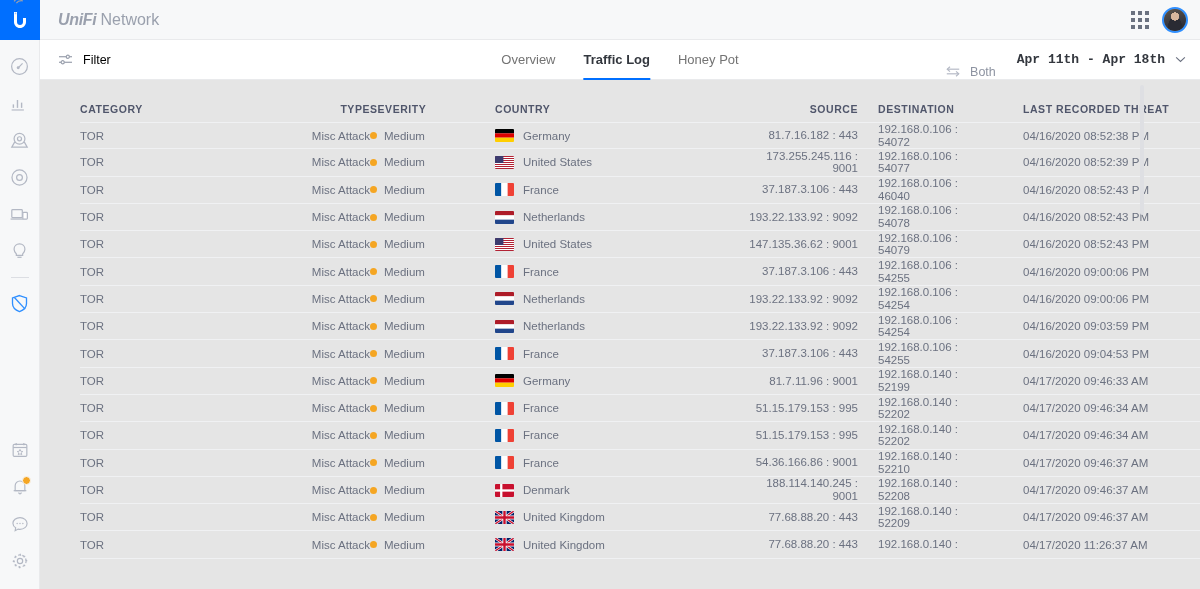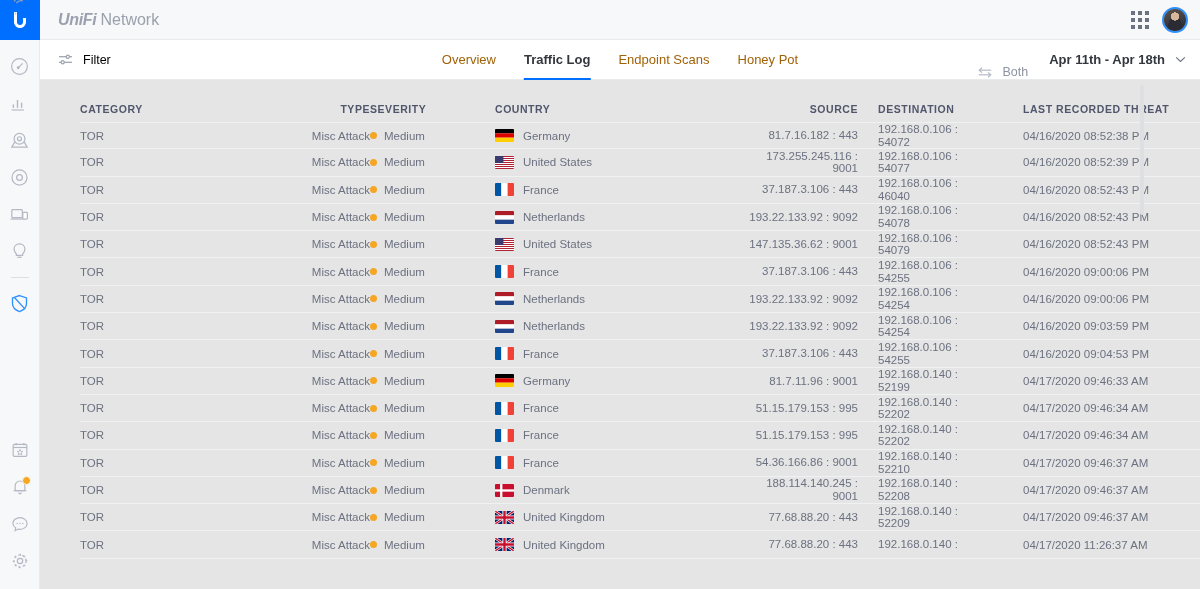--- a/index.html
+++ b/index.html
@@ -78,32 +78,32 @@
     height: 40px; flex: 0 0 40px;
     background: #ffffff;
     border-bottom: 1px solid #e9eaec;
     display: flex; align-items: center; padding: 0 14px 0 18px;
     position: relative;
   }
   .filter-btn { display: flex; align-items: center; gap: 10px; cursor: pointer; }
   .filter-label { font-size: 12.5px; color: #000000; }
   .tabs { position: absolute; left: 50%; transform: translateX(-50%); display: flex; gap: 28px; height: 40px; align-items: center; }
   .tab {
-    font-size: 13px; color: #a16207; cursor: pointer;
+    font-size: 13px; color: #737373; cursor: pointer;
     height: 40px; display: flex; align-items: center; position: relative;
   }
   .tab.active { color: #33373e; font-weight: bold; }
   .tab.active::after {
     content: ""; position: absolute; left: 0; right: 0; bottom: 0;
     height: 2px; background: #006fff;
   }
   .subbar-right { margin-left: auto; display: flex; align-items: center; gap: 9px; }
-  .both-btn { display: flex; align-items: center; gap: 9px; cursor: pointer; margin-top: 25px; }
+  .both-btn { display: flex; align-items: flex-start; gap: 9px; cursor: pointer; margin-top: 25px; }
   .both-label { font-size: 12.5px; color: #8d93a1; }
-  .daterange { display: flex; align-items: center; gap: 10px; cursor: pointer; margin-left: 12px; }
+  .daterange { display: flex; align-items: center; gap: 10px; cursor: pointer; margin-left: 12px; font-family: Liberation Mono, monospace; }
   .daterange-label { font-size: 13px; color: #33373e; font-weight: bold; }
 
   
   .table-wrap { flex: 1; position: relative; overflow: hidden; background: #e5e5e5; padding-left: 40px; }
   .thead {
     display: flex; align-items: center;
     height: 42px; padding-top: 16px;
   }
   .thead .th {
     font-size: 10.5px; letter-spacing: 0.55px; color: #50566b;
@@ -276,21 +276,20 @@
             <path d="M1 10 L15 10"></path>
           <circle cx="10.5" cy="4" r="1.7" fill="#ffffff"></circle>
             <circle cx="5" cy="10" r="1.7" fill="#ffffff"></circle>
         </svg>
         <span class="filter-label">Filter</span>
       </div>
 
       <div class="tabs">
         <div class="tab">Overview</div>
         <div class="tab active">Traffic Log</div>
-        <div class="tab">Endpoint Scans</div>
         <div class="tab">Honey Pot</div>
       </div>
 
       <div class="subbar-right">
         <div class="both-btn">
           <svg width="16" height="13" viewBox="0 0 18 14" fill="none" stroke="#b3b8c4" stroke-width="1.3">
             <path d="M16 4.4 L2.5 4.4"></path>
               <path d="M5.6 1.6 L2.5 4.4 L5.6 7.2"></path>
             <path d="M2 9.6 L15.5 9.6"></path>
               <path d="M12.4 6.8 L15.5 9.6 L12.4 12.4"></path>

